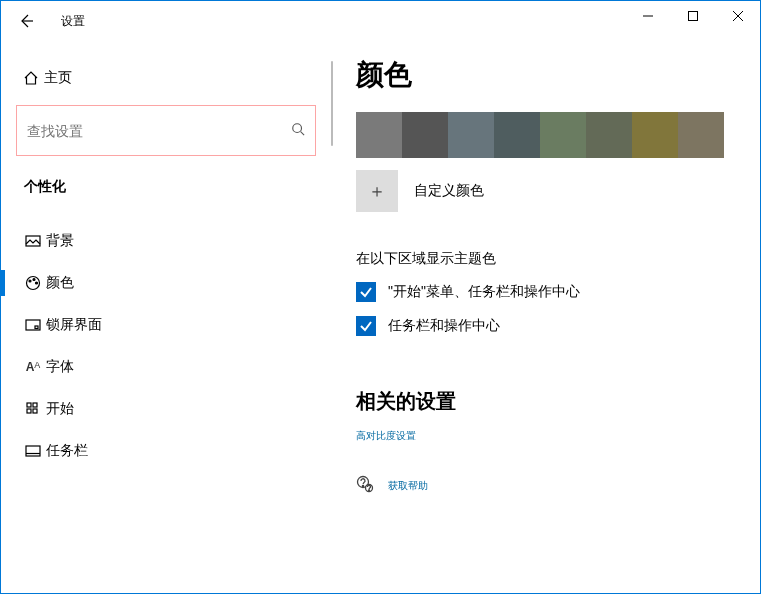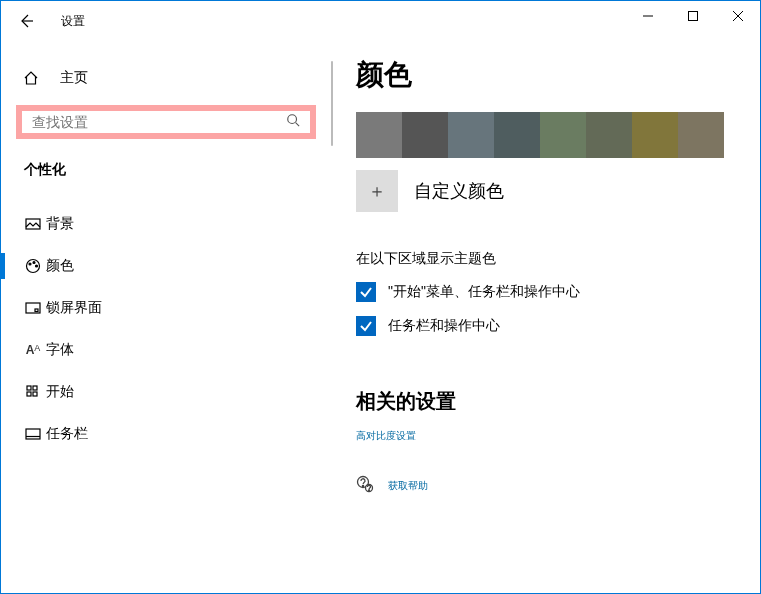--- a/index.html
+++ b/index.html
@@ -13,44 +13,44 @@
   .win-btn { width: 45px; height: 30px; display: flex; align-items: center; justify-content: center; cursor: pointer; }
   .win-btn svg { stroke: #000; }
 
   
   .container { display: flex; height: calc(100% - 40px); }
   .sidebar { width: 330px; padding-left: 15px; padding-right: 15px; padding-top: 20px; position: relative; }
   .main { flex: 1; padding: 15px 25px 0 25px; overflow: hidden; position: relative;}
   .main::before { content:""; position:absolute; left:0; top:20px; width:2px; height:85px; background:#bbb; border-radius:1px;}
 
   
-  .home-row { display: flex; align-items: center; gap: 20px; padding: 8px 6px; cursor: pointer; margin-bottom: 10px; }
+  .home-row { display: flex; align-items: center; gap: 4px; padding: 8px 6px; cursor: pointer; margin-bottom: 10px; }
   .home-row span.icon { width: 18px; display: flex; justify-content: center; }
   .home-row span.lbl { font-size: 14px; }
 
   
-  .search { display: flex; align-items: center; border: 6px solid #fca5a5; height: 34px; padding: 0 10px; margin-bottom: 22px; background:#fff; }
+  .search { display: flex; align-items: center; border: 1px solid #fca5a5; height: 51px; padding: 0 10px; margin-bottom: 22px; background:#fff; }
   .search input { flex: 1; border: none; outline: none; font-size: 14px; background: transparent; color:#666 }
   .search .sicon { color: #555; }
 
   
   .cat { font-weight: 600; font-size: 14px; margin: 0 0 24px 8px; }
 
   
   .nav-item { display: flex; align-items: center; gap: 4px; padding: 12px 8px; cursor: pointer; font-size: 14px; position: relative; }
   .nav-item .icon { width: 18px; display: flex; justify-content: center; color: #333; }
   .nav-item.active::before { content: ""; position: absolute; left: -15px; top: 8px; bottom: 8px; width: 4px; background: #0078d7; }
 
   
   h1 { font-size: 28px; font-weight: 600; margin-bottom: 18px; }
   .swatches { display: flex; margin-bottom: 12px; }
   .swatch { width: 46px; height: 46px; cursor: pointer; }
   .custom-row { display: flex; align-items: center; gap: 16px; margin-bottom: 38px; }
   .plus-btn { width: 42px; height: 42px; background: #ddd; display: flex; align-items: center; justify-content: center; cursor: pointer; font-size: 18px; color:#444; }
-  .custom-lbl { font-size: 18px; }
+  .custom-lbl { font-size: 14px; }
 
   .section-sub { font-size: 14px; margin-bottom: 14px; }
 
   .checkbox-row { display: flex; align-items: center; gap: 12px; margin-bottom: 14px; font-size: 14px; }
   .chk { width: 20px; height: 20px; background: #0067c0; display: flex; align-items: center; justify-content: center; cursor:pointer; }
   .chk svg { stroke: #fff; }
 
   h2 { font-size: 20px; font-weight: 600; margin-top: 52px; margin-bottom: 14px; }
   .link { color: #0369a1; font-size: 10px; margin-bottom: 16px; cursor: pointer; display:block; }
 

